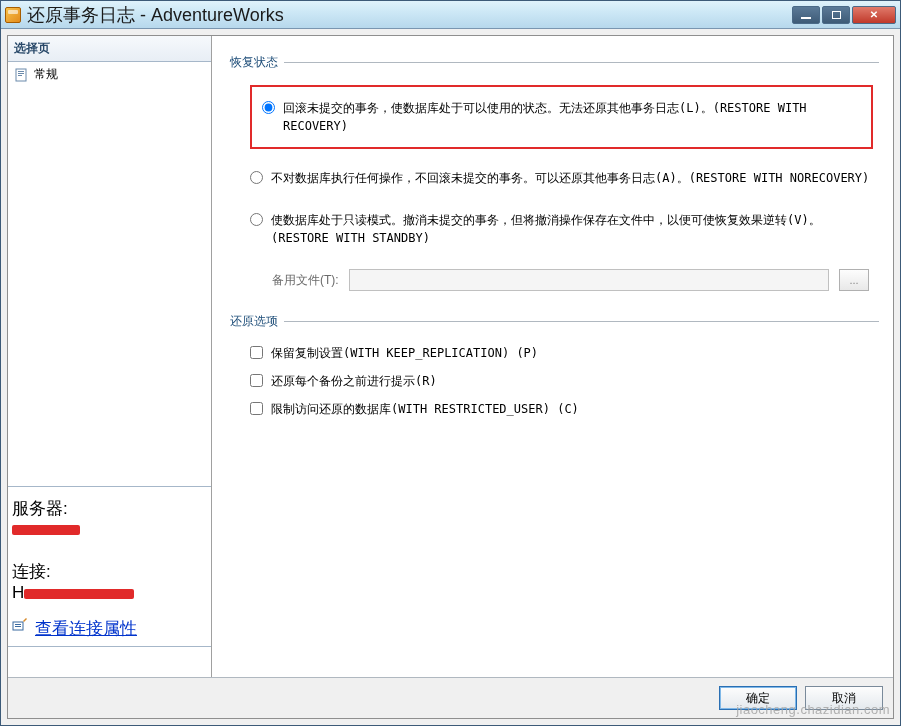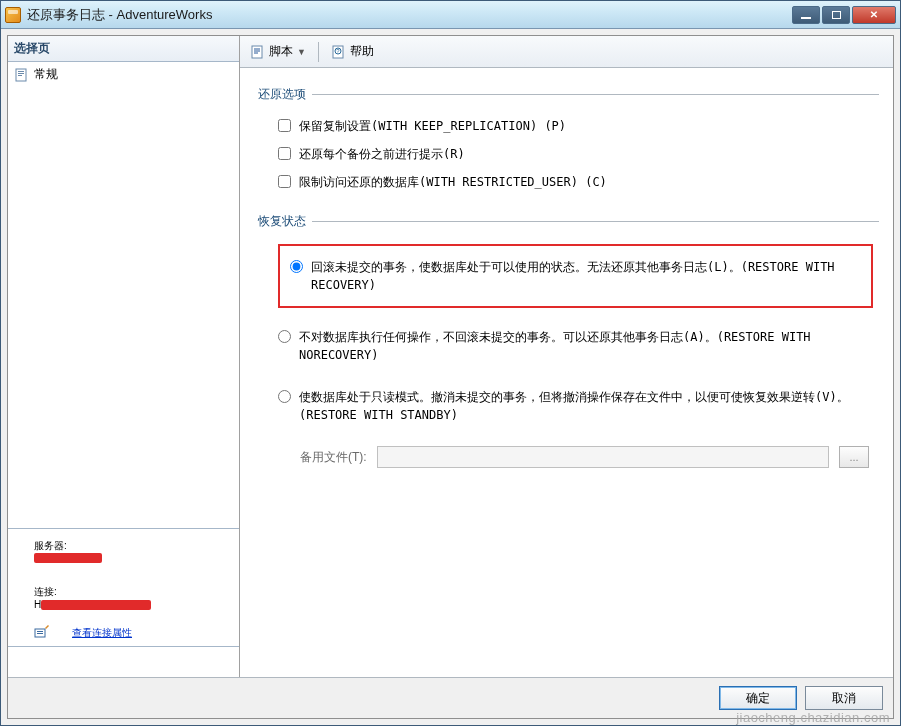--- a/index.html
+++ b/index.html
@@ -38,21 +38,21 @@
       margin-right: 6px;
       position: relative;
     }
     .titlebar .app-icon::after {
       content: "";
       position: absolute;
       top: 2px; left: 2px; right: 2px; height: 4px;
       background: rgba(255,255,255,0.6);
       border-radius: 1px;
     }
-    .title-text { color: #1a1a1a; font-size: 13px; }
+    .title-text { color: #1a1a1a; font-size: 18px; }
     .win-controls { margin-left: auto; display: flex; gap: 2px; }
     .win-btn {
       width: 28px; height: 18px;
       border: 1px solid #4a6a88;
       border-radius: 2px;
       display: flex; align-items: center; justify-content: center;
       font-weight: bold; font-size: 10px;
       cursor: pointer;
     }
     .win-min, .win-max { background: linear-gradient(#5b7a98, #3e5b77); color: #fff; }
@@ -66,21 +66,21 @@
       border: 1px solid #8f8f8f;
       display: flex;
       flex-direction: column;
     }
     .main-split {
       flex: 1;
       display: flex;
       min-height: 0;
     }
     .left-panel {
-      width: 232px;
+      width: 204px;
       border-right: 1px solid #a0a0a0;
       display: flex;
       flex-direction: column;
       background: #fff;
     }
     .panel-header {
       background: linear-gradient(#f6f9fc, #e8eef5);
       border-bottom: 1px solid #a6b7c9;
       padding: 4px 6px;
       font-weight: bold;
@@ -94,26 +94,26 @@
       cursor: pointer;
     }
     .nav-item.selected { background: #316ac5; color: #fff; }
     .nav-icon {
       width: 16px; height: 16px;
       display: inline-flex; align-items: center; justify-content: center;
     }
     .nav-icon svg { width: 16px; height: 16px; }
     .flex-spacer { flex: 1; }
     .conn-section, .progress-section { border-top: 1px solid #a6b7c9; }
-    .conn-body { padding: 6px 26px; font-size: 10px; }
+    .conn-body { padding: 6px 4px; font-size: 17px; }
     .conn-label { color: #000; margin-top: 4px; }
     .redact { display: inline-block; height: 10px; background: #e12a2a; border-radius: 2px; }
     .conn-link {
       margin-top: 14px;
-      display: flex; align-items: flex-end; gap: 22px;
+      display: flex; align-items: flex-start; gap: 7px;
     }
     .conn-link a { color: #0033cc; text-decoration: underline; cursor: pointer; }
     .link-icon { width: 16px; height: 16px; }
     .progress-body { padding: 8px 10px; display: flex; align-items: center; gap: 12px; }
     .progress-spinner {
       width: 22px; height: 22px;
       border: 3px dotted #9aa8b5;
       border-radius: 50%;
     }
     .right-panel {
@@ -209,21 +209,21 @@
       background: linear-gradient(#fdfdfd, #e4e9ee);
       cursor: pointer;
       font-size: 12px;
     }
     .dlg-btn.primary {
       border: 1px solid #2a6fb3;
       box-shadow: 0 0 0 1px #7fb8e8 inset;
     }
     .watermark {
       position: absolute;
-      right: 10px; bottom: 0;
+      right: 10px; bottom: 8px;
       color: rgba(165,165,165,0.85);
       font-size: 13px;
       pointer-events: none;
       letter-spacing: 0.5px;
     }
   </style>
 </head>
 <body>
 
 <div class="window">
@@ -281,64 +281,22 @@
             </div>
           </div>
         </div>
 
         <div class="progress-section">
           <div style="height:30px"></div>
         </div>
       </div>
 
       <div class="right-panel">
-        <div class="toolbar">
-          <div class="tb-btn">
-            <span class="tb-icon">
-              <svg viewBox="0 0 16 16">
-                  <rect x="2" y="2" width="10" height="12" fill="#fff" stroke="#6a8aab"></rect>
-                  <path d="M4 5 L10 5 M4 7 L10 7 M4 9 L8 9" stroke="#2a5a9a" stroke-width="1"></path>
-                </svg>
-            </span>
-            <span>脚本</span>
-            <span class="dropdown-arrow">▼</span>
-          </div>
-          <div class="tb-sep"></div>
-          <div class="tb-btn">
-            <span class="tb-icon">
-              <svg viewBox="0 0 16 16">
-                  <rect x="2" y="2" width="10" height="12" fill="#fff" stroke="#6a8aab"></rect>
-                  <circle cx="7" cy="7" r="3" fill="none" stroke="#2a6a9a"></circle>
-                  <text x="7" y="9" font-size="6" text-anchor="middle" fill="#2a6a9a">?</text>
-                </svg>
-            </span>
-            <span>帮助</span>
-          </div>
-        </div>
 
         <div class="form-area">
-
-          <div class="fieldset">
-            <div class="legend-line"></div>
-            <span class="legend">还原选项</span>
-            <div class="field-body">
-              <label class="chk-row">
-                <input type="checkbox" style="">
-                <span>保留复制设置(WITH KEEP_REPLICATION) (P)</span>
-              </label>
-              <label class="chk-row">
-                <input type="checkbox" style="">
-                <span>还原每个备份之前进行提示(R)</span>
-              </label>
-              <label class="chk-row">
-                <input type="checkbox" style="">
-                <span>限制访问还原的数据库(WITH RESTRICTED_USER) (C)</span>
-              </label>
-            </div>
-          </div>
 
           <div class="fieldset">
             <div class="legend-line"></div>
             <span class="legend">恢复状态</span>
             <div class="field-body">
               <div class="highlight-box">
                 <label class="radio-row" style="margin-bottom:0">
                   <input type="radio" name="recov" checked="" style="">
                   <span>回滚未提交的事务，使数据库处于可以使用的状态。无法还原其他事务日志(L)。(RESTORE WITH RECOVERY)</span>
                 </label>
@@ -353,20 +311,39 @@
               </label>
 
               <div class="standby-row">
                 <span>备用文件(T):</span>
                 <input class="standby-input" type="text" disabled="" style="">
                 <button class="browse-btn" disabled="">...</button>
               </div>
             </div>
           </div>
 
+          <div class="fieldset">
+            <div class="legend-line"></div>
+            <span class="legend">还原选项</span>
+            <div class="field-body">
+              <label class="chk-row">
+                <input type="checkbox" style="">
+                <span>保留复制设置(WITH KEEP_REPLICATION) (P)</span>
+              </label>
+              <label class="chk-row">
+                <input type="checkbox" style="">
+                <span>还原每个备份之前进行提示(R)</span>
+              </label>
+              <label class="chk-row">
+                <input type="checkbox" style="">
+                <span>限制访问还原的数据库(WITH RESTRICTED_USER) (C)</span>
+              </label>
+            </div>
+          </div>
+
         </div>
       </div>
     </div>
 
     <div class="footer">
       <button class="dlg-btn primary">确定</button>
       <button class="dlg-btn">取消</button>
     </div>
   </div>
 

